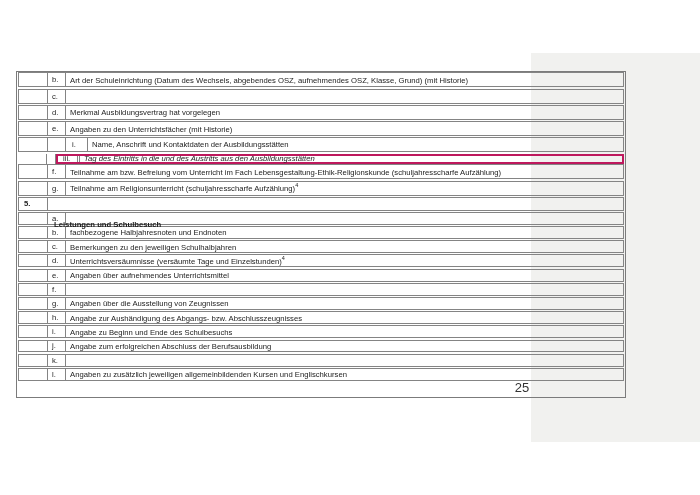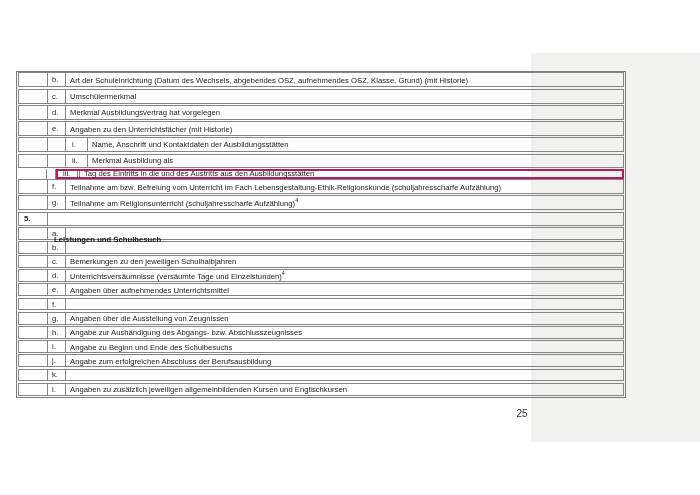--- a/index.html
+++ b/index.html
@@ -34,46 +34,45 @@
   .row.section-row { height:14.2px; margin-bottom:0.8px; font-weight:bold; }
   .row.section-row .content { padding-left:6px;margin-top:41px; }
   
   .row.r3 { border:none; height:10px; margin-bottom:0.5px; }
   .row.r3 .sp3 { width:8px; flex:none; align-self:stretch; border-right:1px solid #848484; }
   .row.r3 .ibox { flex:1; align-self:stretch; border:2px solid #be185d;
                   display:flex; align-items:center; box-sizing:border-box; }
   .row.r3 .c3i { width:20px; flex:none; align-self:stretch; border-right:1px solid #848484;
                  display:flex; align-items:center; padding-left:5px; box-sizing:border-box; }
   .row.r3 .content3 { flex:1; align-self:stretch; display:flex; align-items:center;
-                      border-left:1px solid #848484; margin-left:1px; padding-left:4px; }
+                      border-left:1px solid #848484; margin-left:1px; padding-left:4px;font-style:italic; }
   sup.fn { font-size:5.5px; line-height:1; vertical-align:4px; }
   .page-number {
-    position:absolute; left:510px; top:408px; width:24px; text-align:center;
-    font-size:10px; color:#333;
+    position:absolute; left:510px; top:380px; width:24px; text-align:center;
+    font-size:13px; color:#333;
   }
 </style>
 </head>
 <body>
 
 <div id="screen">
   <div class="shade"></div>
   <div class="doc-table">
       <div class="row">
     <div class="c1"></div>
     <div class="c2">
           <span>b.</span>
         </div>
     <div class="content"><span>Art der Schuleinrichtung (Datum des Wechsels, abgebendes OSZ, aufnehmendes OSZ, Klasse, Grund) (mit Historie)</span><sup class="fn"></sup></div>
   </div>
       <div class="row">
     <div class="c1"></div>
     <div class="c2">
           <span>c.</span>
         </div>
-    <div class="content"><span>Umschülermerkmal</span><sup class="fn"></sup></div>
   </div>
       <div class="row">
     <div class="c1"></div>
     <div class="c2">
           <span>d.</span>
         </div>
     <div class="content"><span>Merkmal Ausbildungsvertrag hat vorgelegen</span><sup class="fn"></sup></div>
   </div>
       <div class="row">
     <div class="c1"></div>
@@ -82,28 +81,20 @@
         </div>
     <div class="content"><span>Angaben zu den Unterrichtsfächer (mit Historie)</span><sup class="fn"></sup></div>
   </div>
       <div class="row sub">
     <div class="c1"></div>
     <div class="c2"></div>
     <div class="c3">
           <span>i.</span>
         </div>
     <div class="content"><span>Name, Anschrift und Kontaktdaten der Ausbildungsstätten</span></div>
-  </div>
-      <div class="row sub tight">
-    <div class="c1"></div>
-    <div class="c2"></div>
-    <div class="c3">
-          <span>ii.</span>
-        </div>
-    <div class="content"><span>Merkmal Ausbildung als</span></div>
   </div>
       <div class="row r3">
     <div class="c1"></div>
     <div class="sp3"></div>
     <div class="ibox">
       <div class="c3i">
             <span>iii.</span>
           </div>
       <div class="content3">
             <span>Tag des Eintritts in die und des Austritts aus den Ausbildungsstätten</span>
@@ -134,20 +125,21 @@
     <div class="c1"></div>
     <div class="c2">
           <span>a.</span>
         </div>
   </div>
       <div class="row compact">
     <div class="c1"></div>
     <div class="c2">
           <span>b.</span>
         </div>
+    <div class="content"><span>fachbezogene Halbjahresnoten und Endnoten</span><sup class="fn"></sup></div>
   </div>
       <div class="row compact">
     <div class="c1"></div>
     <div class="c2">
           <span>c.</span>
         </div>
     <div class="content"><span>Bemerkungen zu den jeweiligen Schulhalbjahren</span><sup class="fn"></sup></div>
   </div>
       <div class="row compact">
     <div class="c1"></div>

